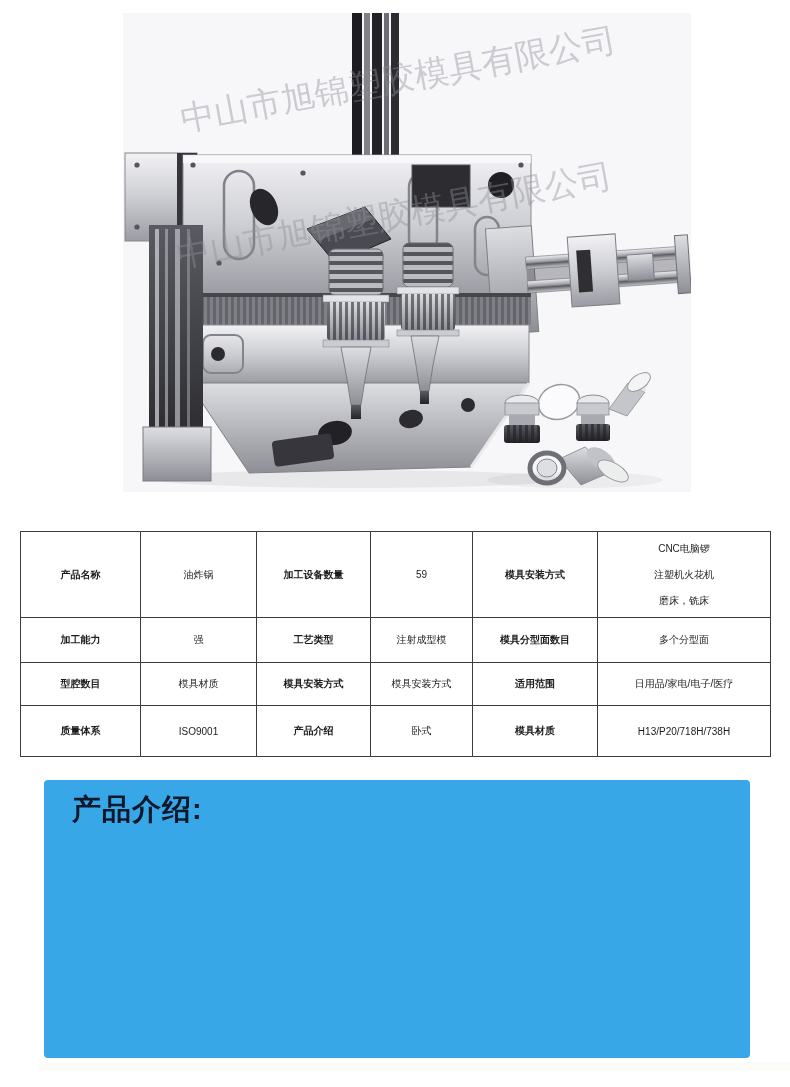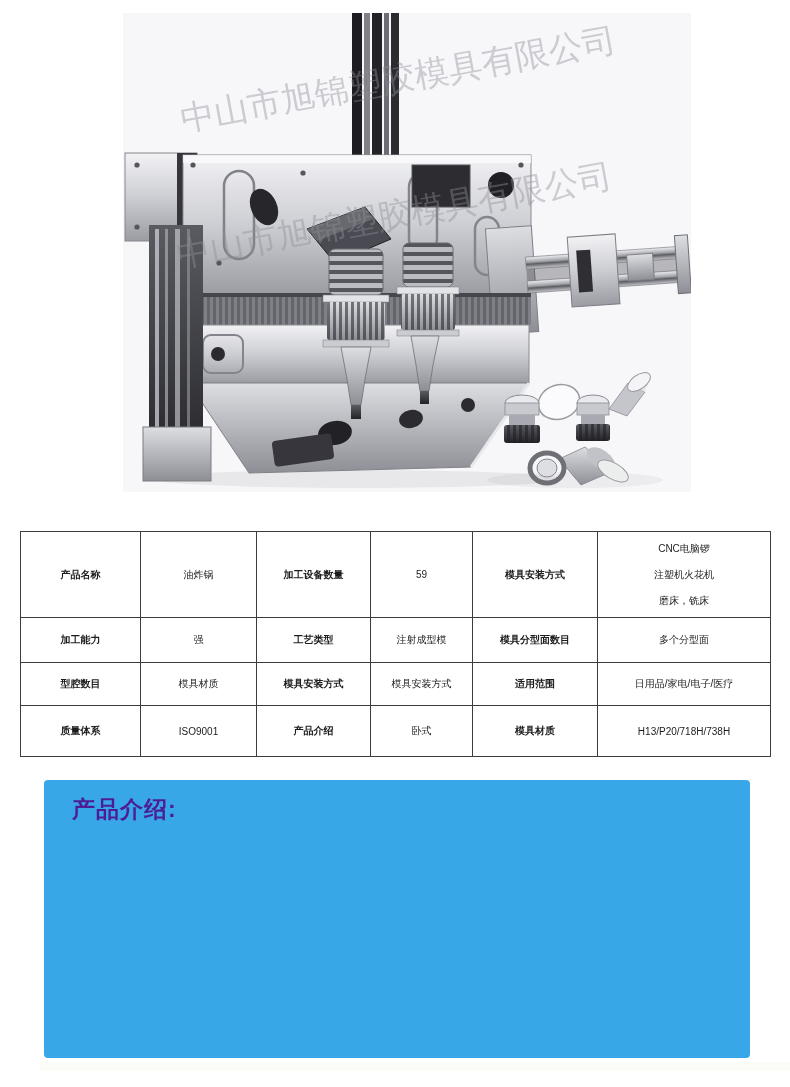--- a/index.html
+++ b/index.html
@@ -29,21 +29,21 @@
   .spec-table .r3{height:43px;}
   .spec-table .r4{height:51px;text-align:center;}
   .multiline div{line-height:26px;}
   
   .intro{
     position:absolute;left:44px;top:780px;width:706px;height:278px;
     background:#38a7e8;border-radius:4px;box-sizing:border-box;
     padding:13px 28px 0 28px;
   }
   .intro-title{
-    color:#4c1d95;font-size:23px;font-weight:bold;line-height:32px;
+    color:#0f172a;font-size:29px;font-weight:bold;line-height:32px;
     letter-spacing:1px;margin-bottom:4px;
   }
   .intro-body{
     color:#ffffff;font-size:19.5px;line-height:29px;letter-spacing:0.5px;
     text-align:justify;
   }
   
   .bottom-strip{
     position:absolute;left:40px;top:1062px;width:750px;height:9px;
     background:#fbfbf7;

